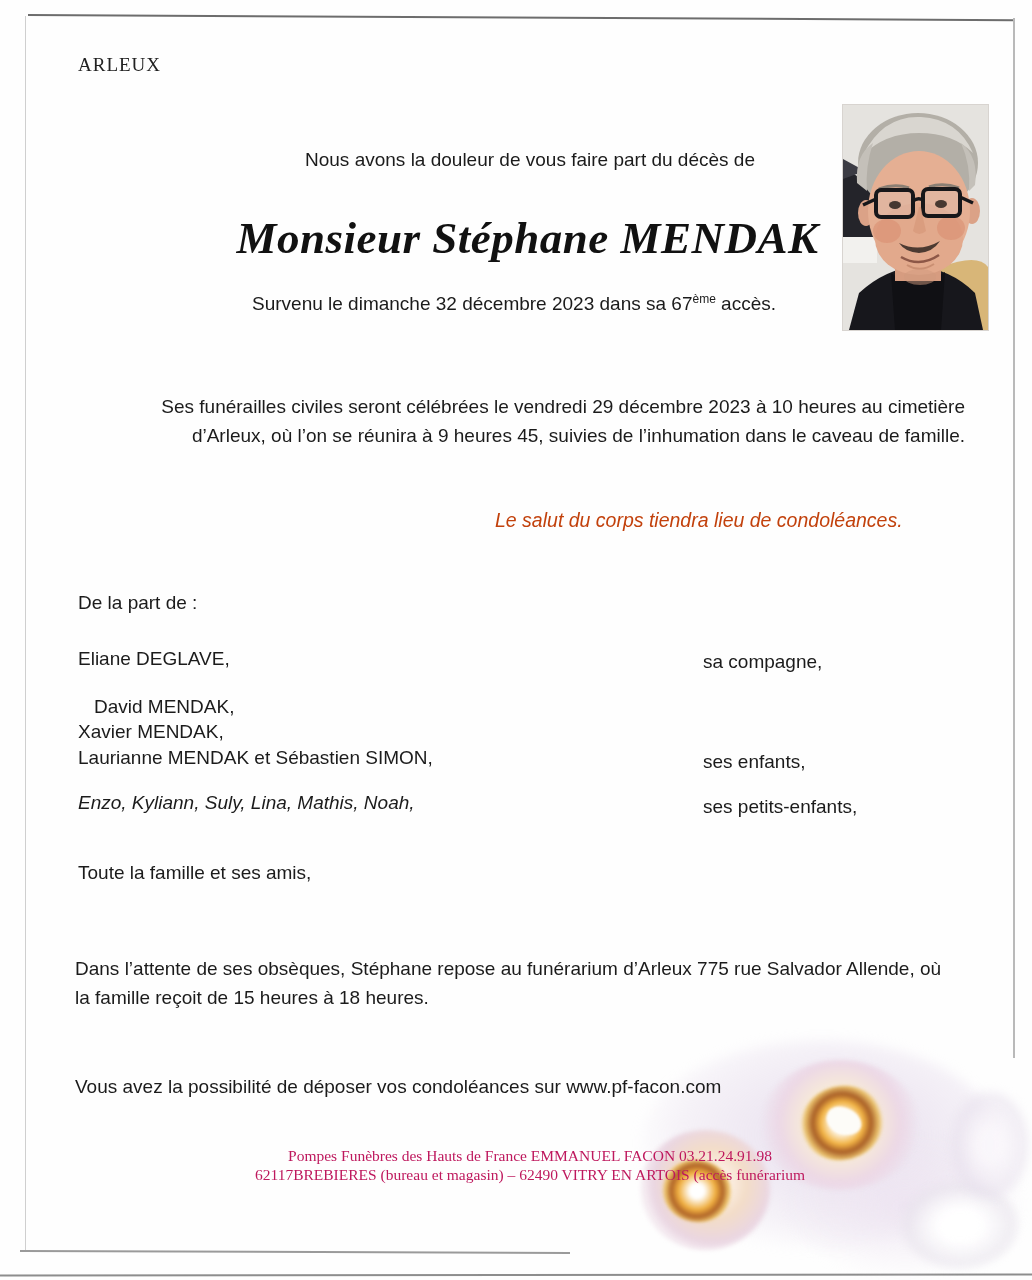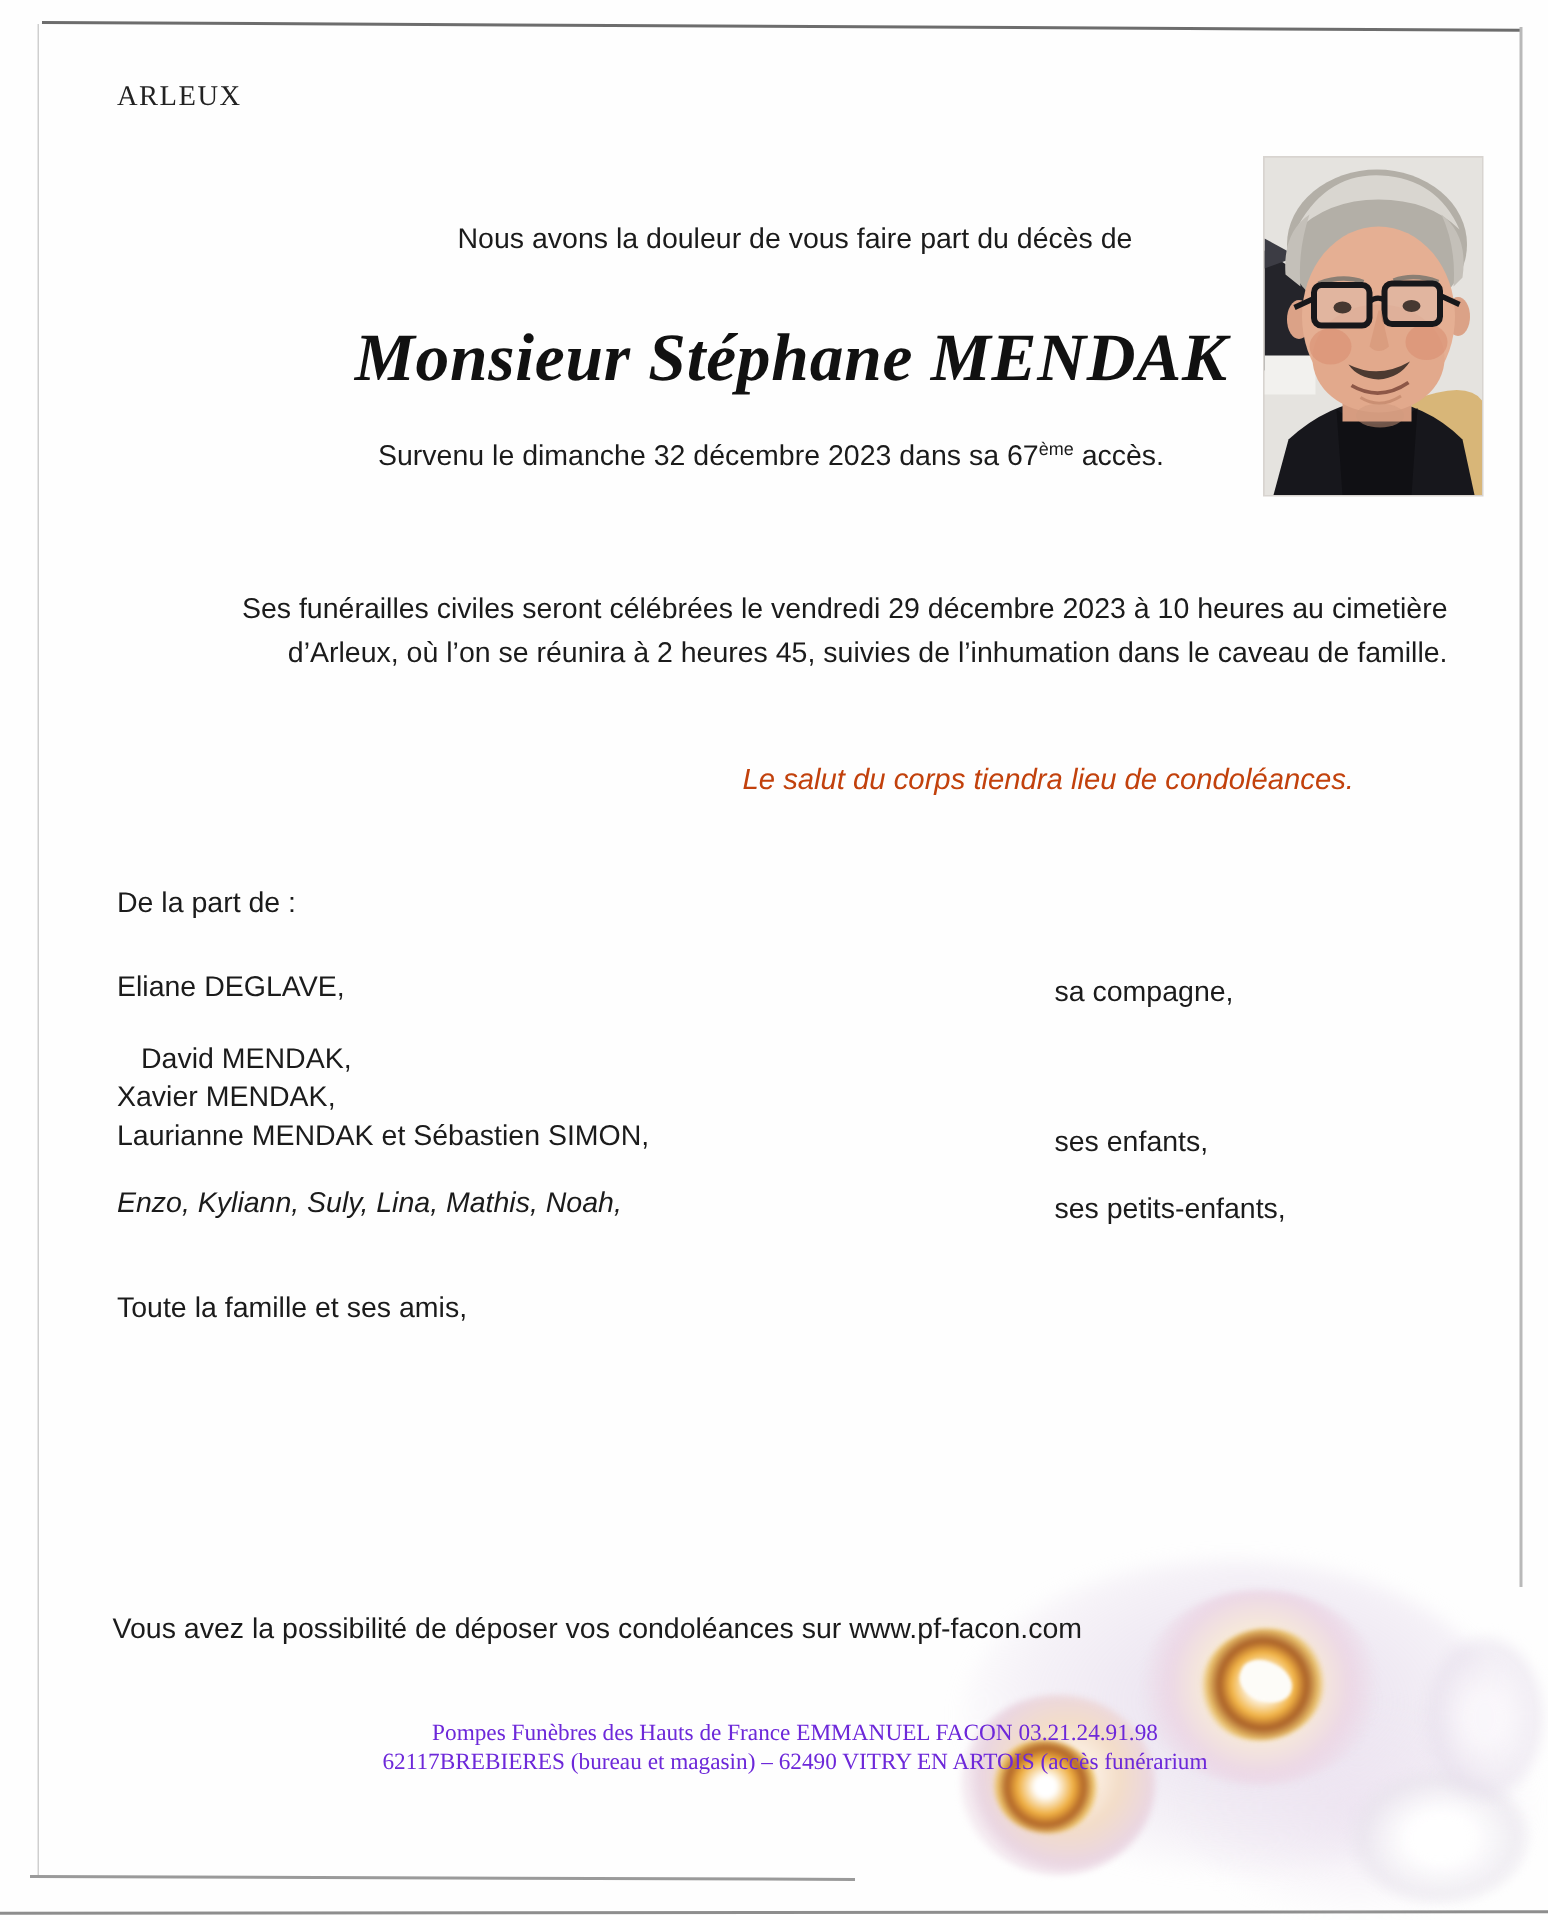--- a/index.html
+++ b/index.html
@@ -30,21 +30,21 @@
   .rel{font-size:19px;}
   .r0n{left:78px;top:648px;} .r0r{left:703px;top:651px;}
   .r1n{left:94px;top:696px;}
   .r2n{left:78px;top:721px;}
   .r3n{left:78px;top:747px;} .r3r{left:703px;top:751px;}
   .r4n{left:78px;top:792px;font-style:italic;} .r4r{left:703px;top:796px;}
   .r5n{left:78px;top:862px;}
   .repose{left:75px;top:954px;width:900px;font-size:19px;line-height:29px;}
   .condolences{left:75px;top:1076px;font-size:19px;}
   .footer{left:100px;top:1146px;width:860px;text-align:center;
-    font-family:"Liberation Serif",serif;font-size:15.5px;line-height:19px;color:#6d28d9;}
+    font-family:"Liberation Serif",serif;font-size:15.5px;line-height:19px;color:#be185d;}
   
   .photo{left:843px;top:105px;width:145px;height:225px;box-shadow:0 0 0 1px #d8d4d0;}
   
   .flowers{left:600px;top:1020px;width:432px;height:260px;pointer-events:none;}
   .blob{position:absolute;border-radius:50%;}
   .haze1{left:40px;top:20px;width:360px;height:210px;background:radial-gradient(ellipse at 55% 45%,rgba(213,196,224,0.55),rgba(226,214,233,0.3) 55%,rgba(255,255,255,0) 75%);filter:blur(6px);}
   .haze2{left:180px;top:110px;width:250px;height:150px;background:radial-gradient(ellipse at 50% 50%,rgba(236,226,240,0.8),rgba(255,255,255,0) 70%);filter:blur(5px);}
   .petalA{left:160px;top:40px;width:160px;height:130px;background:radial-gradient(circle at 50% 48%,#ffffff 12%,#f7ead9 34%,#ecd8e6 58%,rgba(255,255,255,0) 76%);filter:blur(2px);}
   .ringA{left:200px;top:66px;width:84px;height:74px;background:radial-gradient(circle at 50% 50%,#ffffff 0 16%,#f2b445 38%,#a95f27 52%,#e9c06a 66%,rgba(255,255,255,0) 74%);filter:blur(1.5px);transform:rotate(-15deg);}
   .coreA{left:226px;top:88px;width:36px;height:26px;background:#fdfcf8;border-radius:45% 55% 50% 50%;filter:blur(1px);transform:rotate(20deg);}
@@ -132,40 +132,44 @@
   <div class="abs intro">Nous avons la douleur de vous faire part du décès de</div>
 
   <div class="abs title">Monsieur Stéphane MENDAK</div>
 
   <div class="abs death-line">
     <span>Survenu le dimanche 32 décembre 2023 dans sa 67</span><sup>ème</sup><span> accès.</span>
   </div>
 
   <div class="abs funeral">
     <div>Ses funérailles civiles seront célébrées le vendredi 29 décembre 2023 à 10 heures au cimetière</div>
-    <div>d’Arleux, où l’on se réunira à 2 heures 45, suivies de l’inhumation dans le caveau de famille.</div>
+    <div>d’Arleux, où l’on se réunira à 9 heures 45, suivies de l’inhumation dans le caveau de famille.</div>
   </div>
 
   <div class="abs salute">Le salut du corps tiendra lieu de condoléances.</div>
 
   <div class="abs from-label">De la part de :</div>
 
   <div class="abs fam r0n">Eliane DEGLAVE,</div>
   <div class="abs rel r0r">sa compagne,</div>
 
   <div class="abs fam r1n">David MENDAK,</div>
   <div class="abs fam r2n">Xavier MENDAK,</div>
   <div class="abs fam r3n">Laurianne MENDAK et Sébastien SIMON,</div>
   <div class="abs rel r3r">ses enfants,</div>
 
   <div class="abs fam r4n">Enzo, Kyliann, Suly, Lina, Mathis, Noah,</div>
   <div class="abs rel r4r">ses petits-enfants,</div>
 
   <div class="abs fam r5n">Toute la famille et ses amis,</div>
 
+  <div class="abs repose">
+    <div>Dans l’attente de ses obsèques, Stéphane repose au funérarium d’Arleux 775 rue Salvador Allende, où</div>
+    <div>la famille reçoit de 15 heures à 18 heures.</div>
+  </div>
 
   <div class="abs condolences">Vous avez la possibilité de déposer vos condoléances sur www.pf-facon.com</div>
 
   <div class="abs footer">
     <div>Pompes Funèbres des Hauts de France EMMANUEL FACON 03.21.24.91.98</div>
     <div>62117BREBIERES (bureau et magasin) – 62490 VITRY EN ARTOIS (accès funérarium</div>
   </div>
 
 </div>
 

